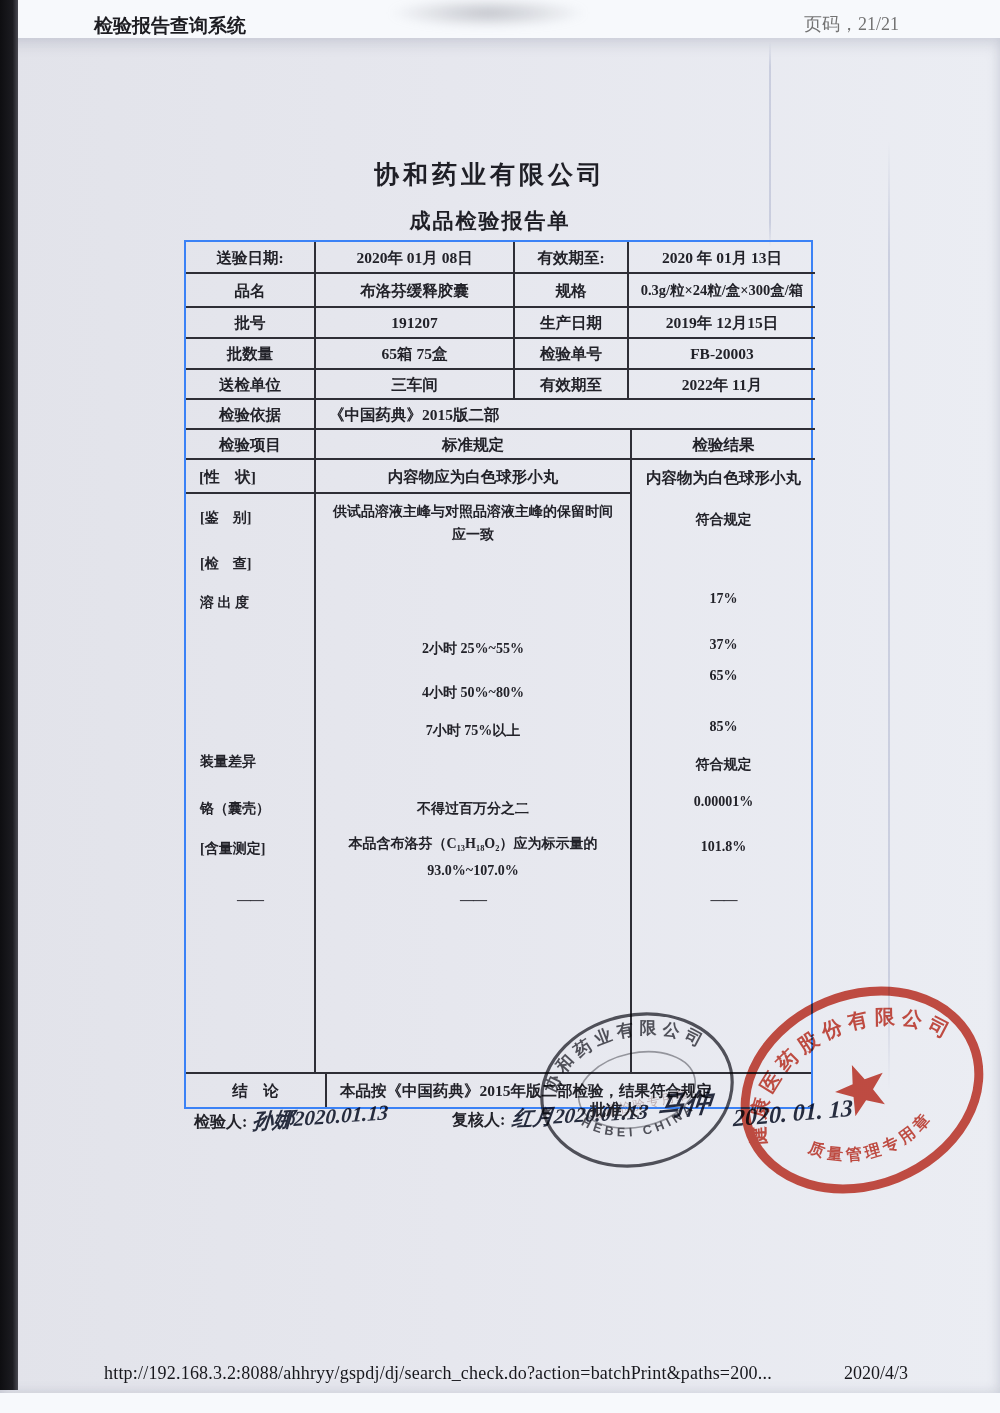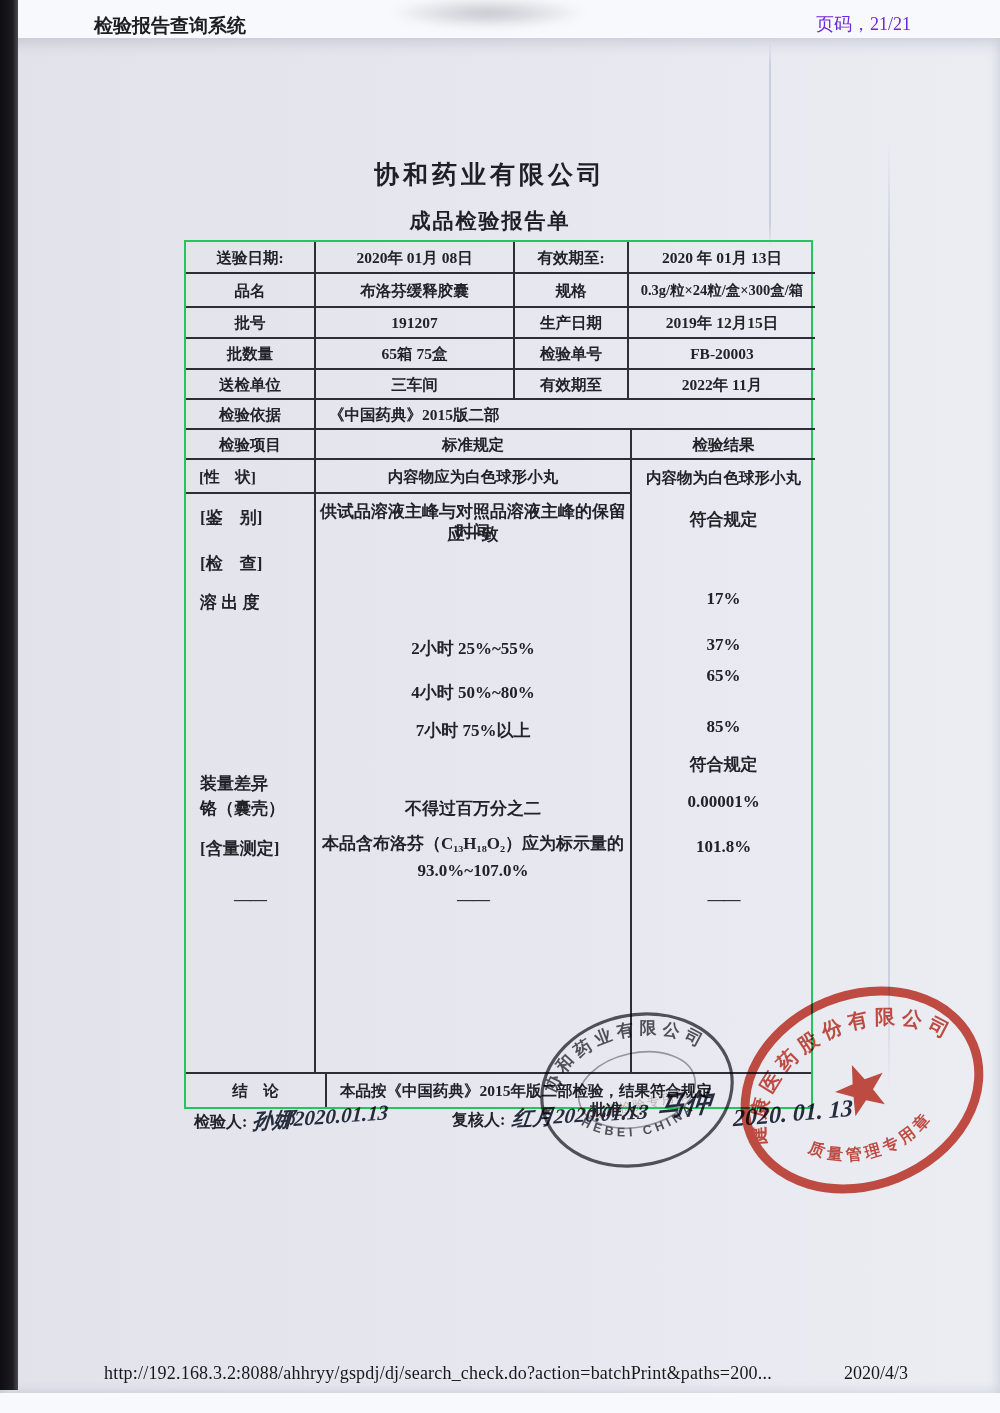--- a/index.html
+++ b/index.html
@@ -2,21 +2,21 @@
 <html><head>
 <meta charset="utf-8">
 <style>
   * { margin:0; padding:0; box-sizing:border-box; }
   body { background:#d9dde3; font-family:"Liberation Serif","DejaVu Serif",serif; }
   .page { position:relative; width:1000px; height:1413px; margin:0 auto;
           background:#f7f9fc; overflow:hidden; color:#23232a; }
 
   
   .hdr-left  { position:absolute; left:94px;  top:13px; font-size:19px; font-weight:600; color:#1d1d22; }
-  .hdr-right { position:absolute; left:804px; top:12px; font-size:18px; color:#6d28d9;margin-left:12px; }
+  .hdr-right { position:absolute; left:804px; top:12px; font-size:18px; color:#737373; }
   .ftr-url   { position:absolute; left:104px; top:1363px; font-size:18px; color:#17171c; letter-spacing:.2px; }
   .ftr-date  { position:absolute; left:844px; top:1363px; font-size:18px; color:#17171c; }
 
   
   .sheet { position:absolute; left:0; top:38px; width:1000px; height:1355px;
            background:linear-gradient(90deg,#e2e3ea 0%,#e6e7ee 45%,#ebedf3 100%);
            box-shadow:inset 0 6px 14px rgba(90,95,120,.18), inset 0 -4px 10px rgba(120,125,150,.10); }
   .edge  { position:absolute; left:0; top:0; width:18px; height:1390px;
            background:linear-gradient(90deg,#0e0e11 0%,#1c1c21 70%,#4a4a52 100%); }
   .smudge{ position:absolute; left:388px; top:-2px; width:200px; height:30px; border-radius:50%;
@@ -25,39 +25,39 @@
   .crease { position:absolute; width:2px; background:linear-gradient(180deg,rgba(130,140,180,0),rgba(130,140,180,.30) 12%,rgba(130,140,180,.30) 88%,rgba(130,140,180,0)); }
   .crease1 { left:888px; top:140px; height:950px; }
   .crease2 { left:769px; top:42px;  height:205px; }
 
   .company  { position:absolute; left:190px; top:158px; width:600px; text-align:center;
               font-size:25px; font-weight:700; letter-spacing:4px; color:#1f1f26; }
   .doctitle { position:absolute; left:190px; top:207px; width:600px; text-align:center;
               font-size:21px; font-weight:700; letter-spacing:2px; color:#1f1f26; }
 
   
-  .tbl { position:absolute; left:184px; top:240px; width:629px; border:2px solid #22c55e; background:transparent; }
+  .tbl { position:absolute; left:184px; top:240px; width:629px; border:2px solid #3b82f6; background:transparent; }
   .row  { display:grid; }
   .g4   { grid-template-columns:128px 199px 114px 188px; }
   .g3   { grid-template-columns:128px 316px 185px; }
   .g2   { grid-template-columns:128px 501px; }
   .gC   { grid-template-columns:139px 490px; }
   .c { display:flex; align-items:center; justify-content:center; text-align:center;
        font-size:15.5px; font-weight:600; line-height:19px; color:#222229; padding:1px 2px; }
   .c + .c { border-left:2px solid #2e2e36; }
   .bb { border-bottom:2px solid #2e2e36; }
   .left { justify-content:flex-start; text-align:left; padding-left:13px; }
 
   .h32{height:32px}.h34{height:34px}.h31{height:31px}.h30{height:30px}.h35{height:35px}
 
   
   .bodysec { position:relative; height:578px; }
   .vline { position:absolute; top:0; width:2px; height:100%; background:#2e2e36; }
   .v1 { left:128px; } .v2 { left:444px; }
-  .bs { position:absolute; font-size:17px; font-weight:600; line-height:20px; color:#222229; }
+  .bs { position:absolute; font-size:14px; font-weight:600; line-height:20px; color:#222229; }
   .colItem { left:0;   width:128px; padding-left:14px; }
   .colStd  { left:130px; width:314px; text-align:center; }
   .colRes  { left:446px; width:183px; text-align:center; }
   .ctr { padding-left:0; text-align:center; }
   .dash { letter-spacing:-1px; color:#33333b; }
 
   
   .siglabel { position:absolute; font-size:16px; font-weight:600; color:#222229; }
   .hand { position:absolute; font-style:italic; font-weight:600; color:#2a3042;
           mix-blend-mode:multiply; white-space:nowrap; }
@@ -147,21 +147,21 @@
 
       <div class="bs colItem" style="top:99px">溶 出 度</div>
       <div class="bs colRes" style="top:95px">17%</div>
       <div class="bs colStd" style="top:145px">2小时  25%~55%</div>
       <div class="bs colRes" style="top:141px">37%</div>
       <div class="bs colStd" style="top:189px">4小时  50%~80%</div>
       <div class="bs colRes" style="top:172px">65%</div>
       <div class="bs colStd" style="top:227px">7小时  75%以上</div>
       <div class="bs colRes" style="top:223px">85%</div>
 
-      <div class="bs colItem" style="top:280px">装量差异</div>
+      <div class="bs colItem" style="top:258px">装量差异</div>
       <div class="bs colRes" style="top:261px">符合规定</div>
 
       <div class="bs colItem" style="top:305px">铬（囊壳）</div>
       <div class="bs colStd" style="top:305px">不得过百万分之二</div>
       <div class="bs colRes" style="top:298px">0.00001%</div>
 
       <div class="bs colItem" style="top:345px">[含量测定]</div>
       <div class="bs colStd" style="top:340px">本品含布洛芬（C₁₃H₁₈O₂）应为标示量的</div>
       <div class="bs colStd" style="top:367px">93.0%~107.0%</div>
       <div class="bs colRes" style="top:343px">101.8%</div>

